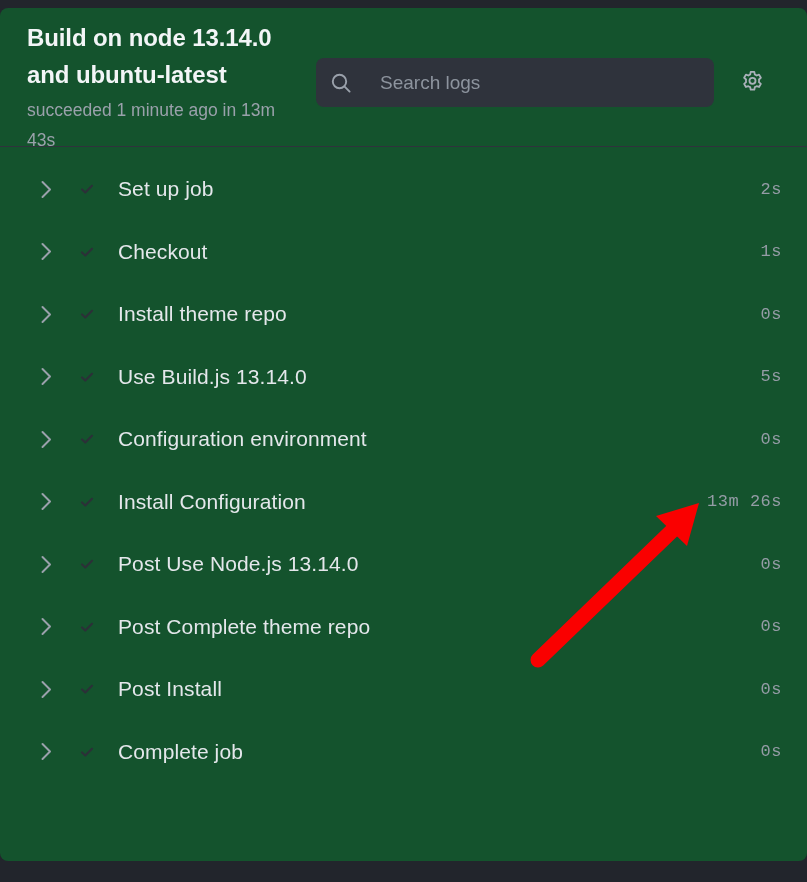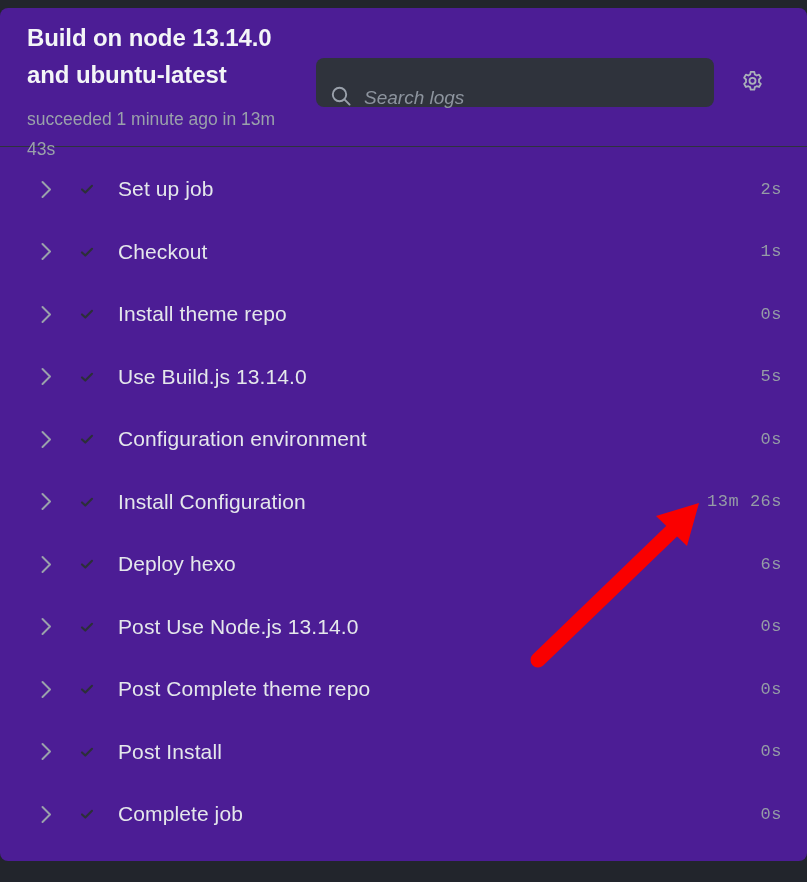--- a/index.html
+++ b/index.html
@@ -19,21 +19,21 @@
     background: #22252c;
   }
 
   
   .panel {
     position: absolute;
     left: 0;
     top: 8px;
     width: 807px;
     height: 853px;
-    background: #4c1d95;
+    background: #14532d;
     border-radius: 8px;
     overflow: hidden;
   }
 
   
   .job-header {
     position: relative;
     height: 139px;
     border-bottom: 1px solid #2f333c;
   }
@@ -47,40 +47,39 @@
 
   .job-title {
     font-size: 24px;
     font-weight: 700;
     line-height: 37px;
     color: #f3f5f7;
     letter-spacing: -0.1px;
   }
 
   .job-status {
-    margin-top: 11px;
+    margin-top: 2px;
     font-size: 17.5px;
     line-height: 30px;
     color: #9aa1ab;
   }
 
   .search-box {
     position: absolute;
     left: 316px;
     top: 50px;
     width: 398px;
     height: 49px;
     background: #2f333c;
     border-radius: 8px;
     display: flex;
-    align-items: flex-end;
+    align-items: center;
     padding: 0 14px;
-    gap: 12px;
+    gap: 28px;
     cursor: text;
-    font-style: italic;
   }
 
   .search-box svg { flex: 0 0 auto; display:block; }
 
   .search-placeholder {
     font-size: 19px;
     color: #8d949e;
     line-height: 1;
     user-select: none;
   }
@@ -285,32 +284,20 @@
         </div>
         <div class="step-row">
           <span class="chevron">
             <svg width="13" height="19" viewBox="0 0 13 19" fill="none">
               <path d="M2.5 2 L10 9.5 L2.5 17" stroke="#9aa1ab" stroke-width="2" stroke-linecap="round" stroke-linejoin="round"></path>
             </svg>
           </span>
           <span class="status-icon"><span class="disc"><svg width="16" height="16" viewBox="0 0 16 16" fill="none">
                 <path d="M3 8.4 L6.3 11.6 L13 4.8" stroke="#2c3038" stroke-width="2.1" stroke-linecap="round" stroke-linejoin="round"></path>
               </svg></span></span>
-          <span class="step-label">Deploy hexo</span>
-          <span class="step-duration">6s</span>
-        </div>
-        <div class="step-row">
-          <span class="chevron">
-            <svg width="13" height="19" viewBox="0 0 13 19" fill="none">
-              <path d="M2.5 2 L10 9.5 L2.5 17" stroke="#9aa1ab" stroke-width="2" stroke-linecap="round" stroke-linejoin="round"></path>
-            </svg>
-          </span>
-          <span class="status-icon"><span class="disc"><svg width="16" height="16" viewBox="0 0 16 16" fill="none">
-                <path d="M3 8.4 L6.3 11.6 L13 4.8" stroke="#2c3038" stroke-width="2.1" stroke-linecap="round" stroke-linejoin="round"></path>
-              </svg></span></span>
           <span class="step-label">Post Use Node.js 13.14.0</span>
           <span class="step-duration">0s</span>
         </div>
         <div class="step-row">
           <span class="chevron">
             <svg width="13" height="19" viewBox="0 0 13 19" fill="none">
               <path d="M2.5 2 L10 9.5 L2.5 17" stroke="#9aa1ab" stroke-width="2" stroke-linecap="round" stroke-linejoin="round"></path>
             </svg>
           </span>
           <span class="status-icon"><span class="disc"><svg width="16" height="16" viewBox="0 0 16 16" fill="none">

